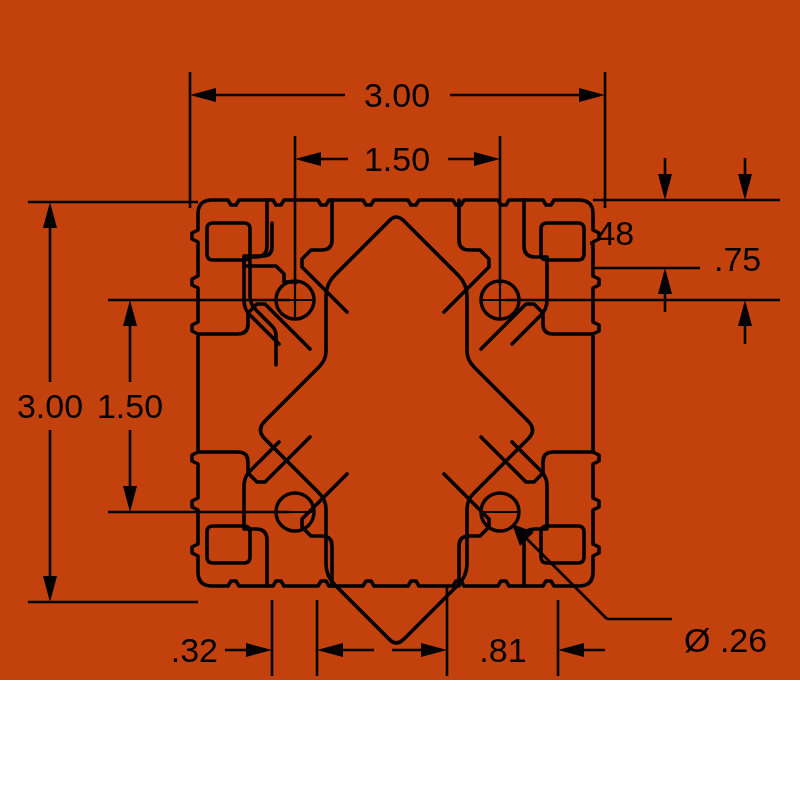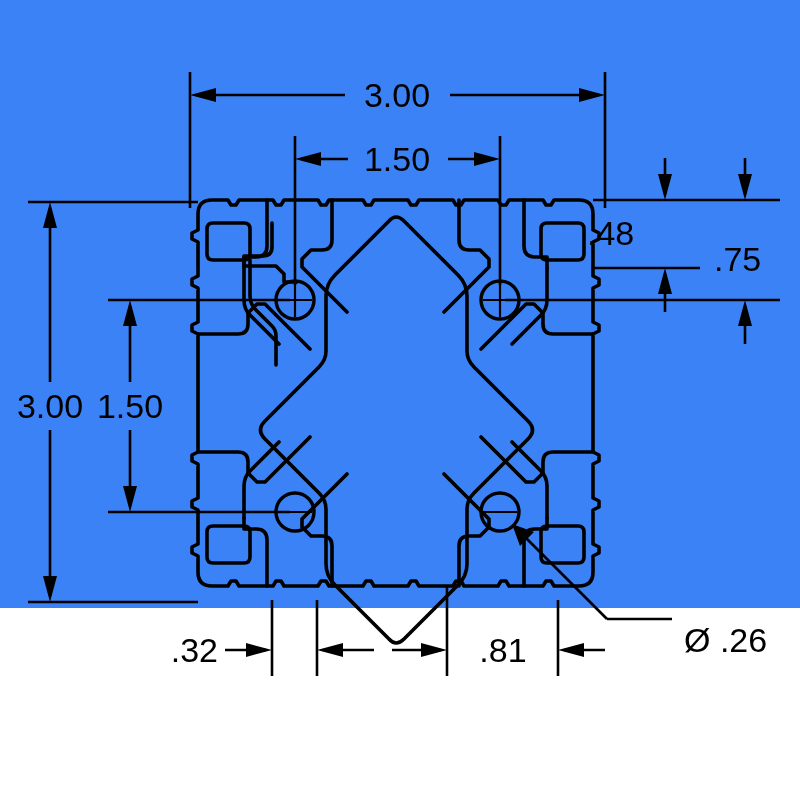--- a/index.html
+++ b/index.html
@@ -9,22 +9,22 @@
   }
   body {
     width: 800px;
     height: 800px;
     font-family: "Liberation Sans", sans-serif;
     overflow: hidden;
   }
   #stage {
     position: relative;
     width: 800px;
-    height: 608px;
-    background: #3b82f6;
+    height: 680px;
+    background: #c2410c;
   }
   svg#drawing {
     display: block;
     width: 800px;
     height: 800px;
   }
   .profile-path {
     fill: none;
     stroke: #000000;
     stroke-width: 3.6;

